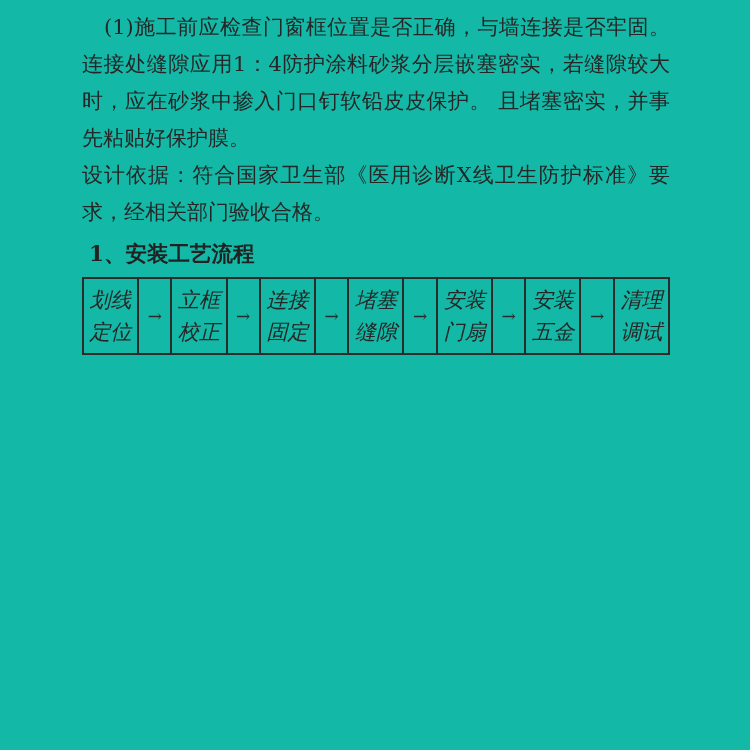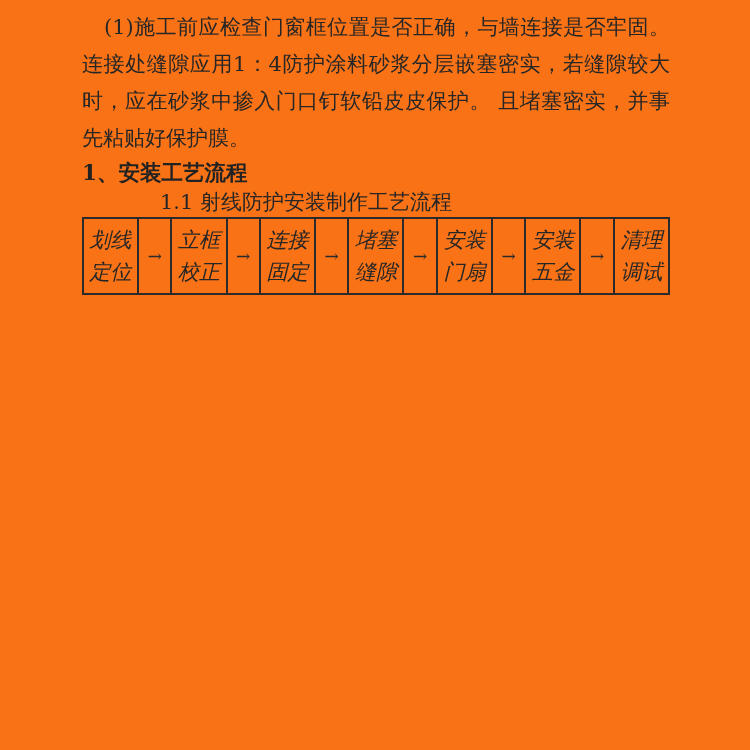--- a/index.html
+++ b/index.html
@@ -3,39 +3,39 @@
 <meta charset="utf-8">
 <style>
   html, body { margin: 0; padding: 0; }
   body {
     width: 750px; height: 750px;
     background: #ffffff;
     font-family: "DejaVu Serif", "Liberation Serif", serif;
   }
   .page {
     width: 750px; height: 750px;
-    background: #f97316;
+    background: #14b8a6;
     color: #262626;
     overflow: hidden;
     box-sizing: border-box;
   }
   .content {
     padding: 9px 80px 0 82px;
   }
   p.para {
     margin: 0;
     font-size: 21px;
     line-height: 37px;
     text-align: justify;
     text-justify: inter-ideograph;
   }
   .indent1 { text-indent: 22px; }
   .indent2 { text-indent: 43px; }
   .heading {
-    margin: 0;
+    margin: 7px;
     font-size: 21.5px;
     line-height: 32px;
     font-weight: bold;
     color: #222222;
   }
   .subheading {
     margin: 0;
     font-size: 21px;
     line-height: 26px;
     padding-left: 78px;
@@ -56,23 +56,23 @@
   td.step-cell .step-line { display: block; line-height: 32px; font-style: italic; }
   td.arrow-cell { font-size: 17px; color: #2b2b2b; }
 </style>
 </head>
 <body>
 
 <div class="page">
   <div class="content">
 
     <p class="para indent1">(1)施工前应检查门窗框位置是否正确，与墙连接是否牢固。连接处缝隙应用1：4防护涂料砂浆分层嵌塞密实，若缝隙较大时，应在砂浆中掺入门口钉软铅皮皮保护。 且堵塞密实，并事先粘贴好保护膜。</p>
+    <p class="para">设计依据：符合国家卫生部《医用诊断X线卫生防护标准》要求，经相关部门验收合格。</p>
 
     <h3 class="heading">1、安装工艺流程</h3>
-    <p class="subheading">1.1 射线防护安装制作工艺流程</p>
 
     <table class="flow">
       <colgroup>
         <col style="width:9.4%">
           <col style="width:5.7%">
         <col style="width:9.4%">
           <col style="width:5.7%">
         <col style="width:9.4%">
           <col style="width:5.7%">
         <col style="width:9.4%">

